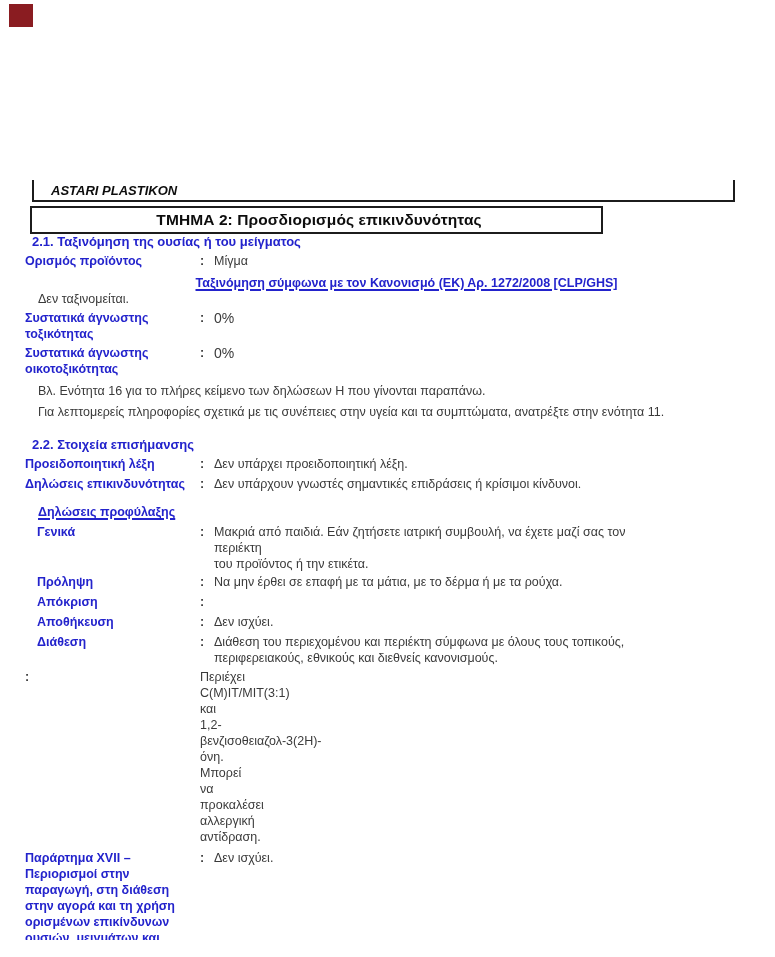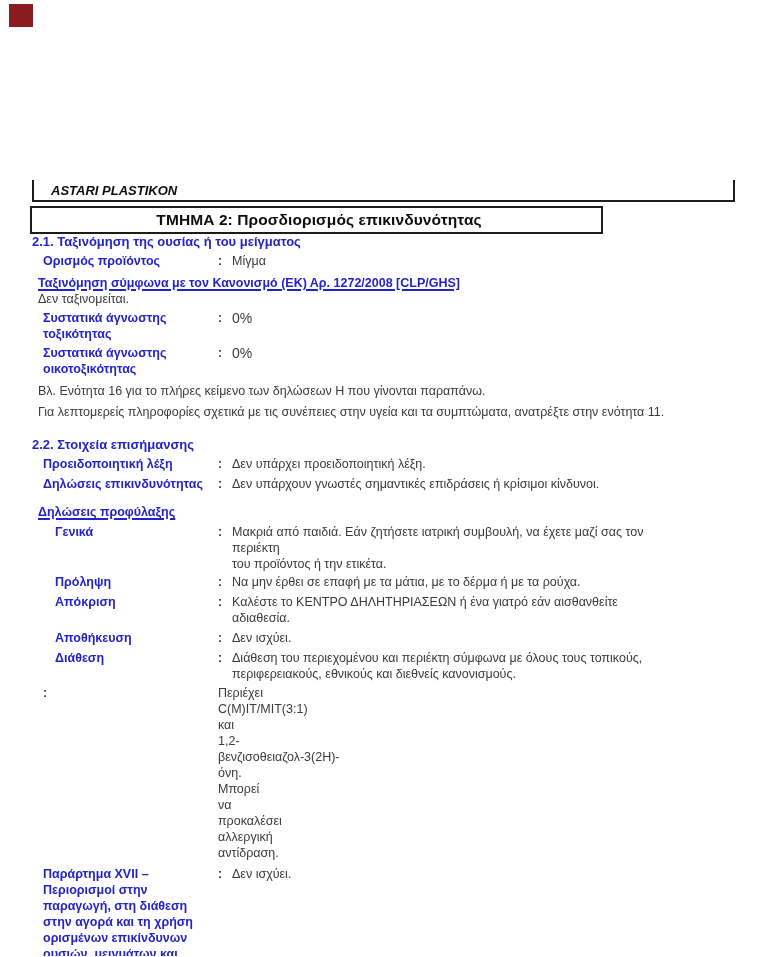--- a/index.html
+++ b/index.html
@@ -38,32 +38,32 @@
   }
 
   .h-sub { margin-left:32px; font-size:13px; font-weight:bold; color:#2323cc; }
   .h-21 { }
   .h-22 { margin-top:17px; }
 
   .underlined-head {
     margin-left:38px; font-size:12.5px; font-weight:bold; color:#2323cc;
     text-decoration:underline; text-decoration-thickness:1.5px; text-underline-offset:2px;
   }
-  .uh-1 { margin-top:6px; }
+  .uh-1 { margin-top:6px;text-align:center; }
   .uh-2 { margin-top:12px; }
 
   .plain { margin-left:38px; color:#3a3a3a; }
   .p-notclass { margin-top:0; }
   .p-note1 { margin-top:6px; }
   .p-note2 { margin-top:5px; }
 
   
   .frow {
     display:grid; grid-template-columns:175px 14px auto;
-    padding-left:43px; width:676px;
+    padding-left:25px; width:676px;
   }
   .frow .lbl {
     font-weight:bold; color:#2323cc; white-space:pre-line;
   }
   .frow.sub .lbl { padding-left:12px; }
   .frow .colon { font-weight:bold; color:#3a3a3a; }
   .frow .val { color:#3a3a3a; white-space:pre-line; padding-right:30px; }
   .frow .val.big { font-size:14px; }
 
   .r-product { margin-top:3px; }
@@ -145,21 +145,20 @@
 
 <div class="frow sub r-prevention">
   <span class="lbl">Πρόληψη</span>
   <span class="colon">:</span>
   <span class="val">Να μην έρθει σε επαφή με τα μάτια, με το δέρμα ή με τα ρούχα.</span>
 </div>
 
 <div class="frow sub r-response">
   <span class="lbl">Απόκριση</span>
   <span class="colon">:</span>
-  <span class="val">Καλέστε το ΚΕΝΤΡΟ ΔΗΛΗΤΗΡΙΑΣΕΩΝ ή ένα γιατρό εάν αισθανθείτε αδιαθεσία.</span>
 </div>
 
 <div class="frow sub r-storage">
   <span class="lbl">Αποθήκευση</span>
   <span class="colon">:</span>
   <span class="val">Δεν ισχύει.</span>
 </div>
 
 <div class="frow sub r-disposal">
   <span class="lbl">Διάθεση</span>

